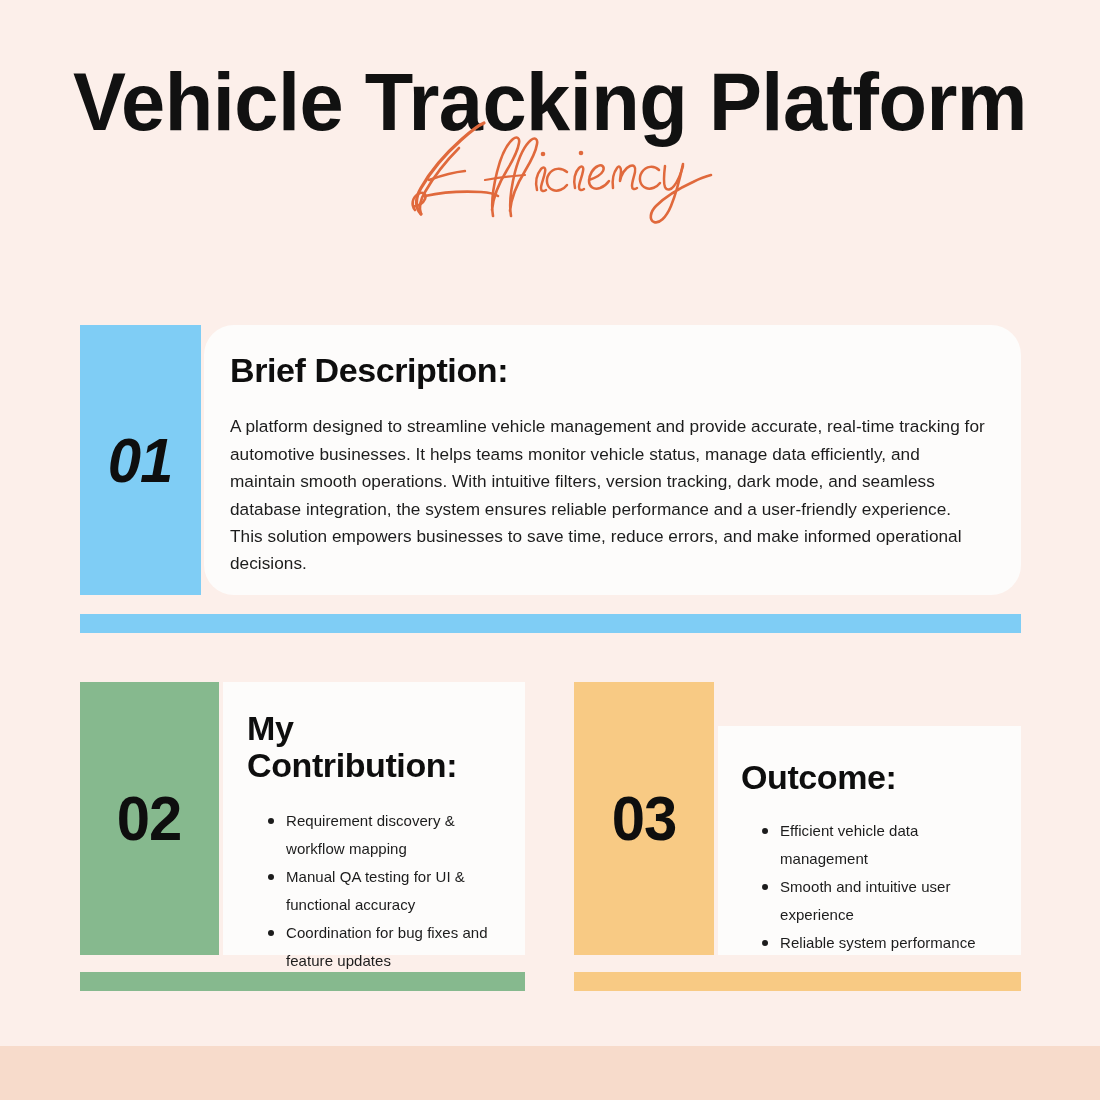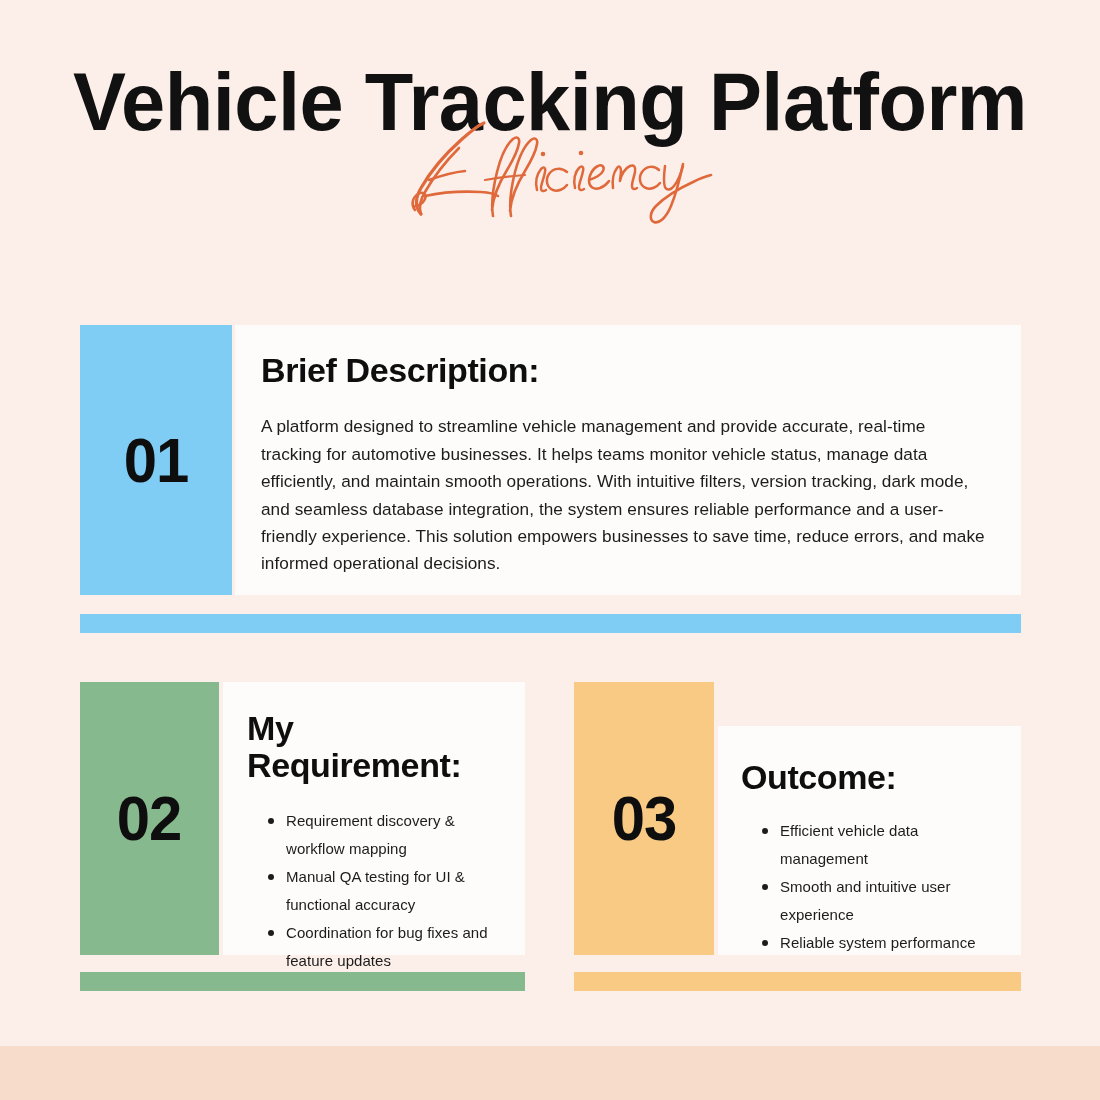--- a/index.html
+++ b/index.html
@@ -129,26 +129,28 @@
   }
 
   
   #card-01 {
     left: 80px;
     top: 325px;
     width: 941px;
     height: 270px;
   }
   #card-01 .card-num-block {
-    width: 152px;
+    width: 121px;
     background: #7FCDF5;
+    font-style: italic;
   }
   #card-01 .card-body {
     padding: 27px 36px 8px 26px;
     margin-left: 3px;
+    border-radius: 30px;
   }
   #card-01 .card-heading { margin-bottom: 24px; }
   .accent-bar {
     position: absolute;
     height: 19px;
   }
   #bar-01 {
     left: 80px;
     top: 614px;
     width: 941px;
@@ -259,21 +261,21 @@
     <p class="card-text">A platform designed to streamline vehicle management and provide accurate, real-time tracking for automotive businesses. It helps teams monitor vehicle status, manage data efficiently, and maintain smooth operations. With intuitive filters, version tracking, dark mode, and seamless database integration, the system ensures reliable performance and a user-friendly experience. This solution empowers businesses to save time, reduce errors, and make informed operational decisions.</p>
   </div>
 </div>
 <div class="accent-bar" id="bar-01" style="background: rgb(127, 205, 245);"></div>
 
 <div class="card" id="card-02">
   <div class="card-num-block" style="background: rgb(134, 185, 142);">
     <span class="card-num">02</span>
   </div>
   <div class="card-body">
-    <h2 class="card-heading">My Requirement:</h2>
+    <h2 class="card-heading">My Contribution:</h2>
     <ul class="bullet-list">
       <li>Requirement discovery &amp; workflow mapping</li>
       <li>Manual QA testing for UI &amp; functional accuracy</li>
       <li>Coordination for bug fixes and feature updates</li>
     </ul>
   </div>
 </div>
 <div class="accent-bar" id="bar-02" style="background: rgb(134, 185, 142);"></div>
 
 <div class="card" id="card-03">

